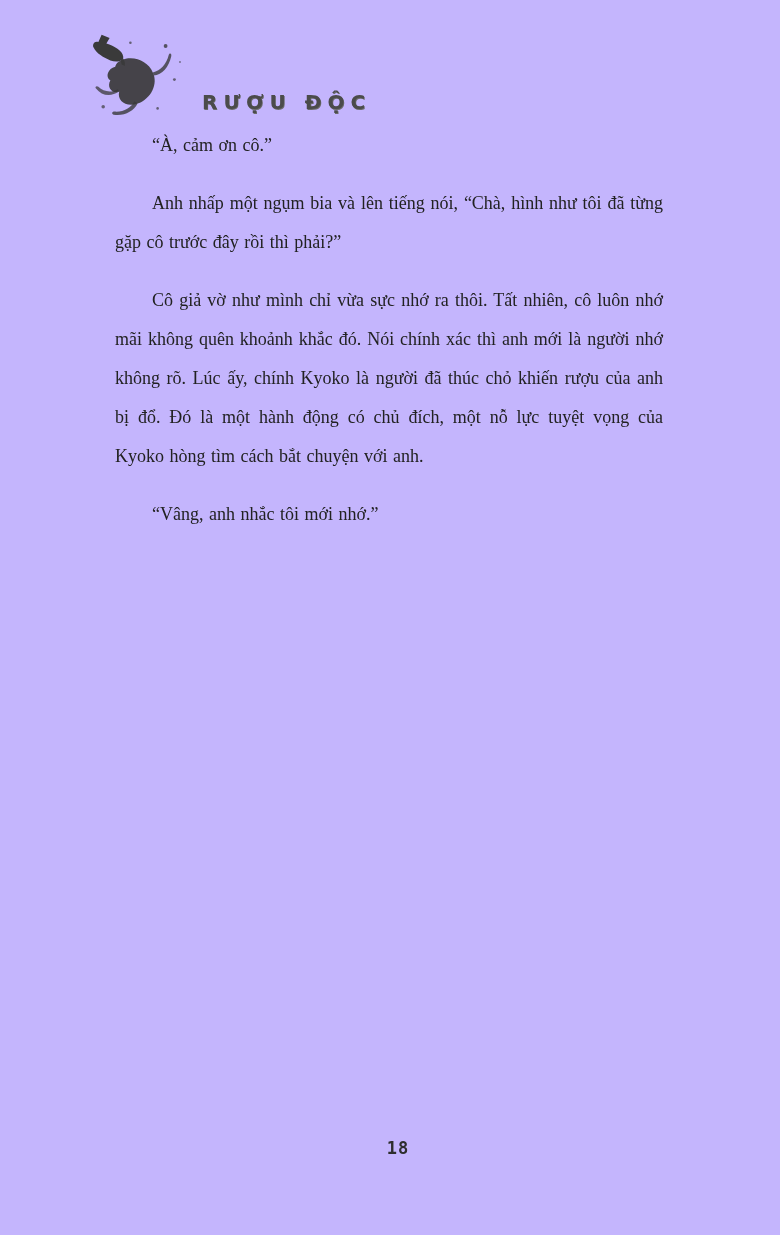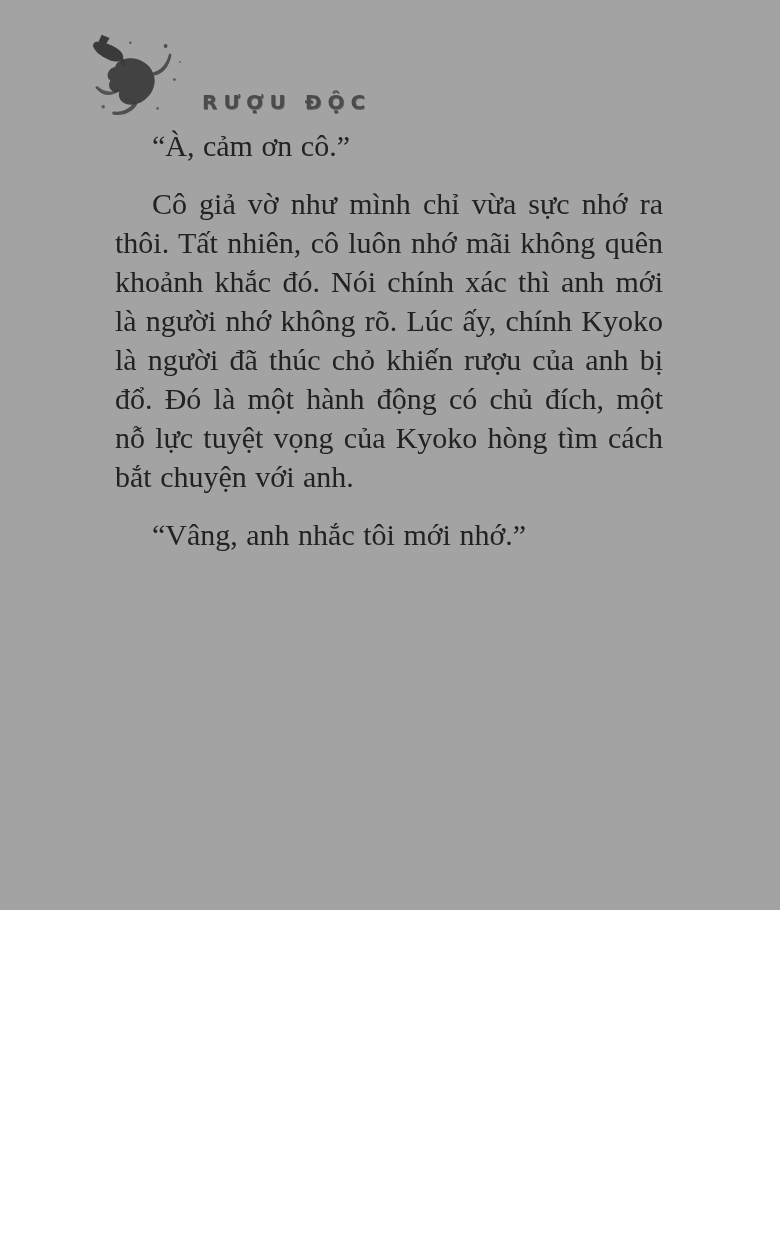--- a/index.html
+++ b/index.html
@@ -3,22 +3,22 @@
 <meta charset="utf-8">
 <style>
   html, body {
     margin: 0;
     padding: 0;
     background: #ffffff;
   }
   .page {
     position: relative;
     width: 780px;
-    height: 910px;
-    background: #a3a3a3;
+    height: 1235px;
+    background: #c4b5fd;
     overflow: hidden;
     font-family: "Liberation Serif", "DejaVu Serif", serif;
   }
   .header {
     position: absolute;
     top: 28px;
     left: 84px;
     width: 420px;
     height: 100px;
   }
@@ -42,21 +42,21 @@
     white-space: nowrap;
   }
   .body-text {
     position: absolute;
     top: 126px;
     left: 115px;
     width: 552px;
   }
   .body-text p {
     margin: 0 4px 19px 0;
-    font-size: 30px;
+    font-size: 18px;
     line-height: 39px;
     color: #222222;
     text-align: justify;
     text-indent: 37px;
     word-spacing: 1px;
   }
   .page-number {
     position: absolute;
     top: 1138px;
     left: 0;
@@ -99,19 +99,20 @@
           <circle cx="58" cy="16" r="1.6" opacity="0.7"></circle>
           <circle cx="120" cy="40" r="1.2" opacity="0.6"></circle>
         </g>
       </svg>
     </div>
     <div class="chapter-title">RƯỢU ĐỘC</div>
   </div>
 
   <div class="body-text">
     <p>“À, cảm ơn cô.”</p>
+    <p>Anh nhấp một ngụm bia và lên tiếng nói, “Chà, hình như tôi đã từng gặp cô trước đây rồi thì phải?”</p>
     <p>Cô giả vờ như mình chỉ vừa sực nhớ ra thôi. Tất nhiên, cô luôn nhớ mãi không quên khoảnh khắc đó. Nói chính xác thì anh mới là người nhớ không rõ. Lúc ấy, chính Kyoko là người đã thúc chỏ khiến rượu của anh bị đổ. Đó là một hành động có chủ đích, một nỗ lực tuyệt vọng của Kyoko hòng tìm cách bắt chuyện với anh.</p>
     <p>“Vâng, anh nhắc tôi mới nhớ.”</p>
   </div>
 
   <div class="page-number">18</div>
 
 </div>
 
 </body></html>

